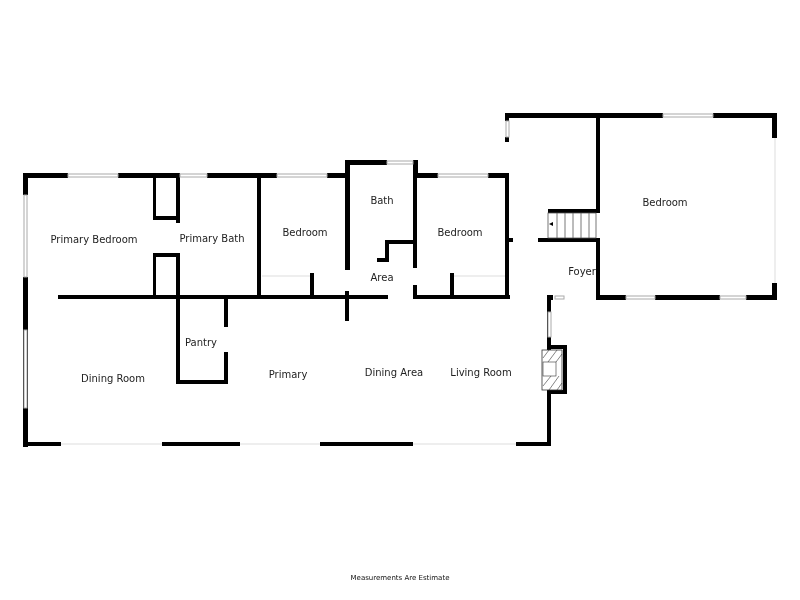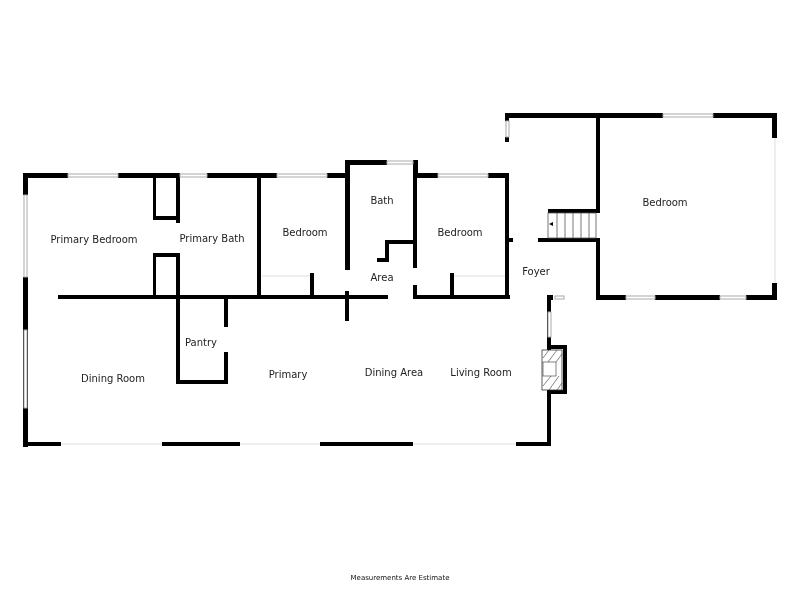--- a/index.html
+++ b/index.html
@@ -133,21 +133,21 @@
 </svg>
 
 <div>
   <div class="lbl" style="left:94px;top:239px">Primary Bedroom</div>
   <div class="lbl" style="left:212px;top:238px">Primary Bath</div>
   <div class="lbl" style="left:305px;top:232px">Bedroom</div>
   <div class="lbl" style="left:382px;top:200px">Bath</div>
   <div class="lbl" style="left:382px;top:277px">Area</div>
   <div class="lbl" style="left:460px;top:232px">Bedroom</div>
   <div class="lbl" style="left:665px;top:202px">Bedroom</div>
-  <div class="lbl" style="left:536px;top:271px">Foyer</div>
+  <div class="lbl" style="left:582px;top:271px">Foyer</div>
   <div class="lbl" style="left:201px;top:342px">Pantry</div>
   <div class="lbl" style="left:113px;top:378px">Dining Room</div>
   <div class="lbl" style="left:288px;top:374px">Primary</div>
   <div class="lbl" style="left:394px;top:372px">Dining Area</div>
   <div class="lbl" style="left:481px;top:372px">Living Room</div>
 </div>
 
 <div class="foot">Measurements Are Estimate</div>
 
 </body></html>

